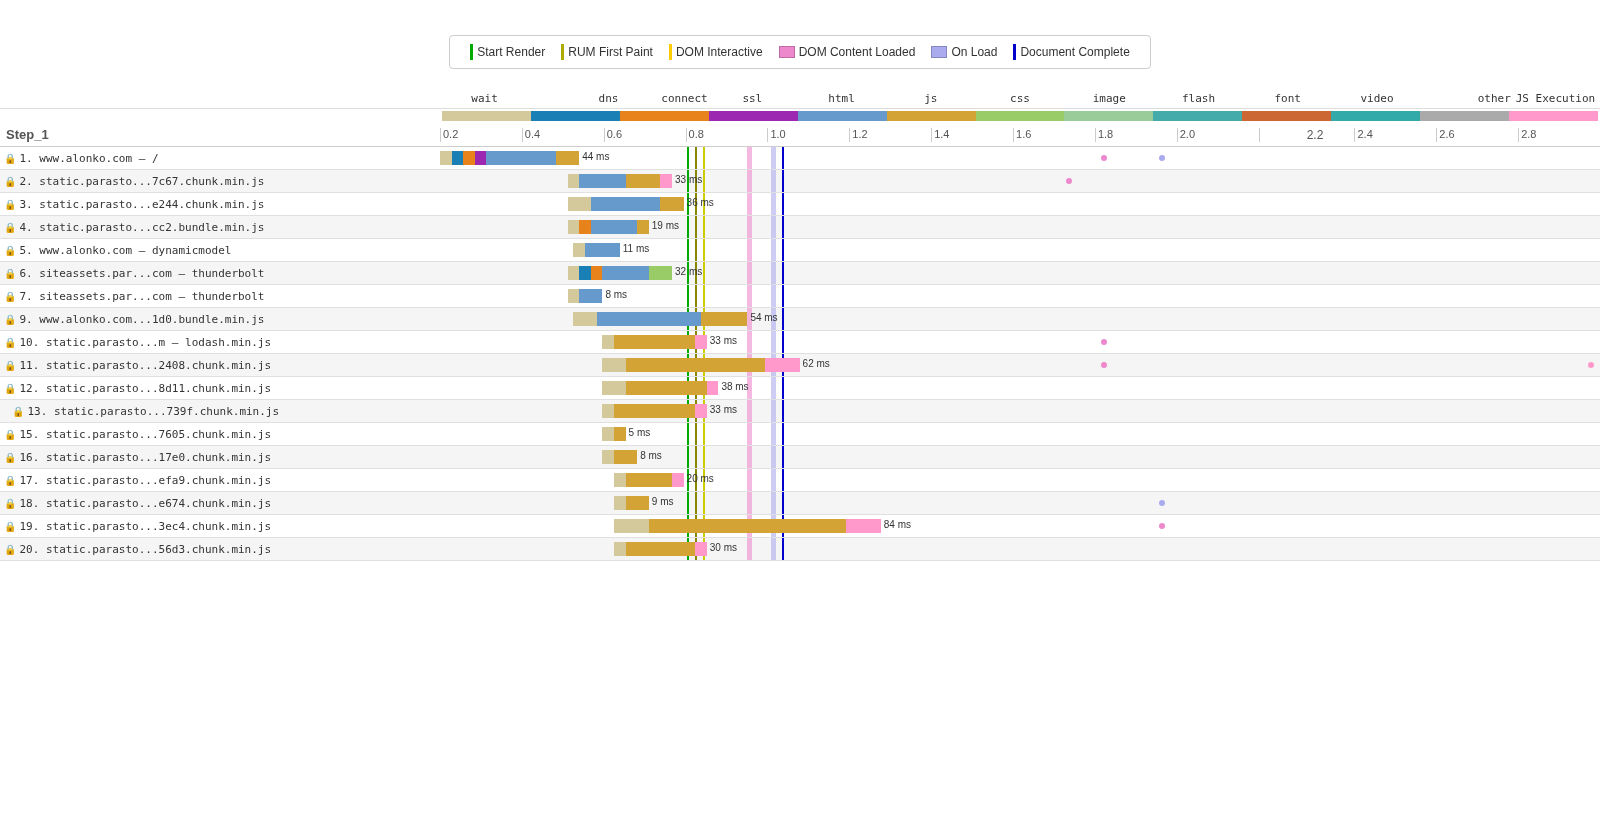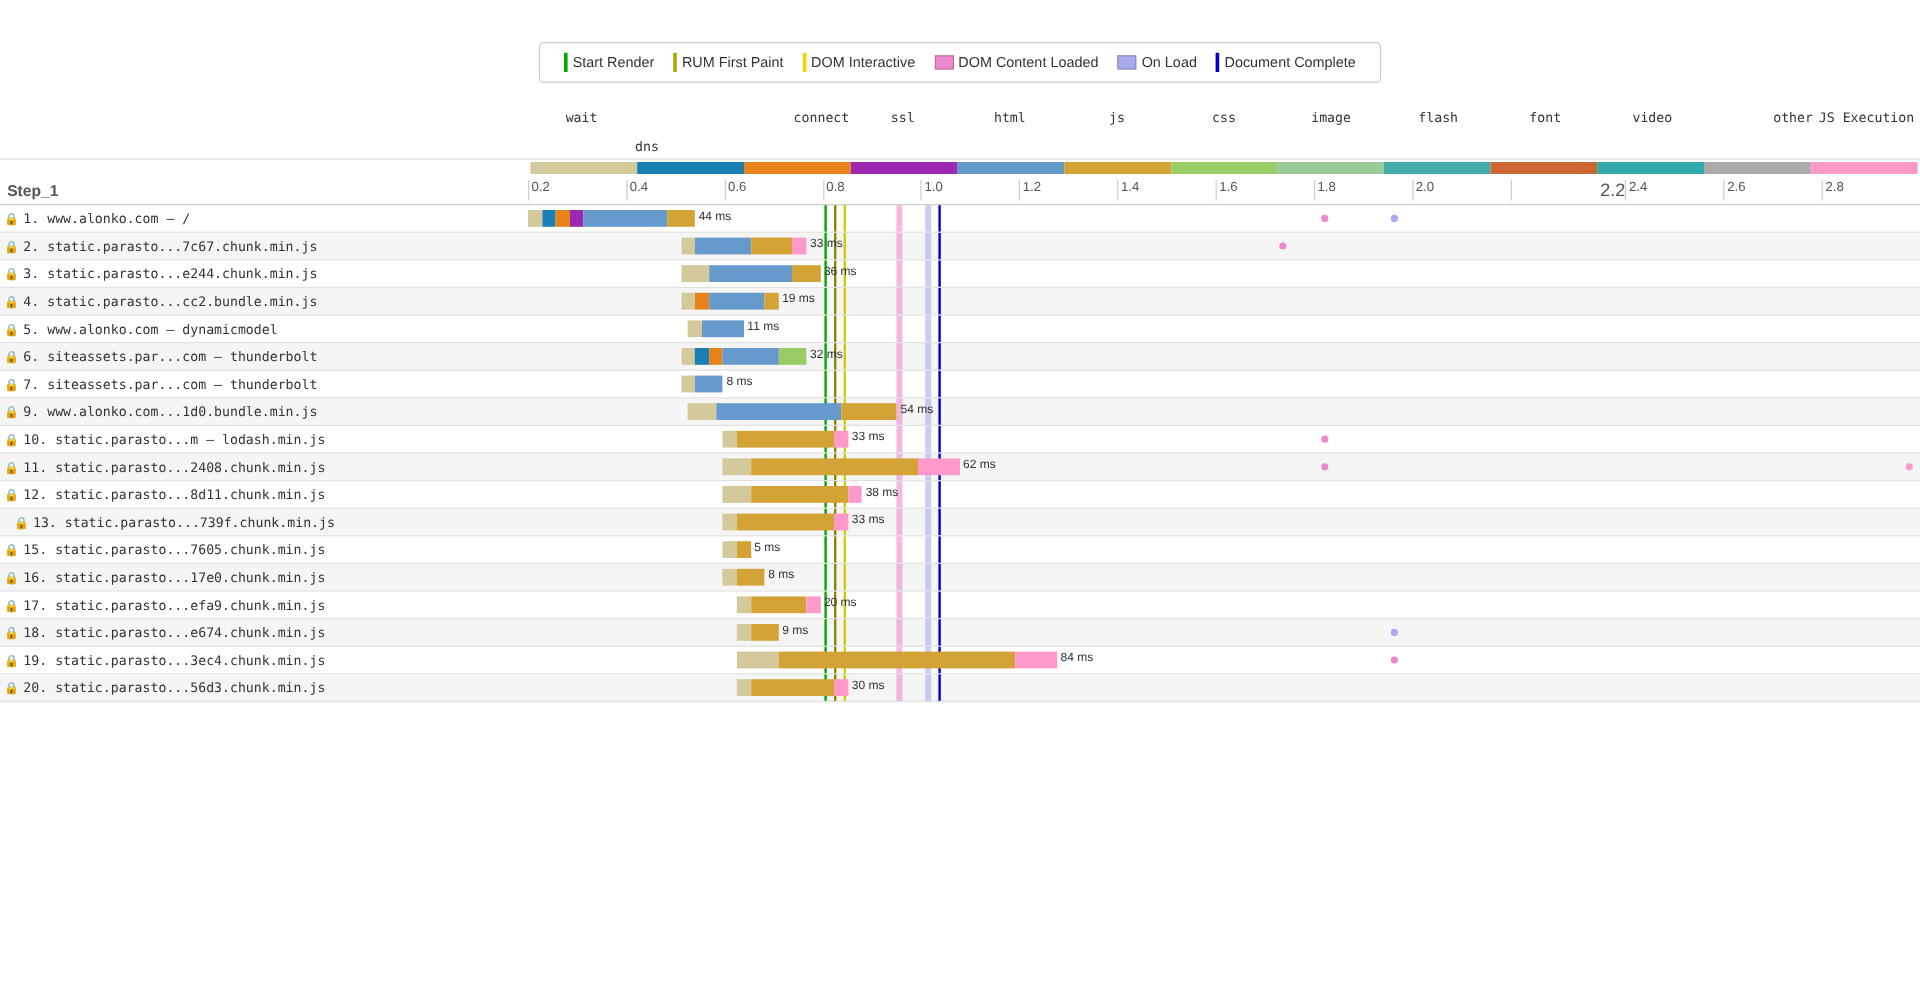--- a/index.html
+++ b/index.html
@@ -122,21 +122,21 @@
     <colgroup>
       <col style="width:440px">
       <col style="width:1160px">
     </colgroup>
     <tbody id="waterfall-body">
     <tr class="type-header-row">
           <td></td>
           <td style="padding: 3px 0px;">
             <div style="display: flex; width: 100%;">
               <span style="flex: 1 1 0%; text-align: center; font-size: 11px; font-family: monospace;">wait</span>
-              <span style="flex: 1 1 0%; text-align: left; font-size: 11px; font-family: monospace; margin-top: 24px;">dns</span>
+              <span style="flex: 1 1 0%; text-align: right; font-size: 11px; font-family: monospace;">dns</span>
               <span style="flex: 1 1 0%; text-align: right; font-size: 11px; font-family: monospace;">connect</span>
               <span style="flex: 1 1 0%; text-align: center; font-size: 11px; font-family: monospace;">ssl</span>
               <span style="flex: 1 1 0%; text-align: center; font-size: 11px; font-family: monospace;">html</span>
               <span style="flex: 1 1 0%; text-align: center; font-size: 11px; font-family: monospace;">js</span>
               <span style="flex: 1 1 0%; text-align: center; font-size: 11px; font-family: monospace;">css</span>
               <span style="flex: 1 1 0%; text-align: center; font-size: 11px; font-family: monospace;">image</span>
               <span style="flex: 1 1 0%; text-align: center; font-size: 11px; font-family: monospace;">flash</span>
               <span style="flex: 1 1 0%; text-align: center; font-size: 11px; font-family: monospace;">font</span>
               <span style="flex: 1 1 0%; text-align: center; font-size: 11px; font-family: monospace;">video</span>
               <span style="flex: 1 1 0%; text-align: right; font-size: 11px; font-family: monospace;">other</span>
@@ -171,21 +171,21 @@
               <div style="flex: 1 1 0%; text-align: left; font-size: 11px; color: rgb(85, 85, 85); border-left: 1px solid rgb(204, 204, 204); padding-left: 2px;">0.2</div>
               <div style="flex: 1 1 0%; text-align: left; font-size: 11px; color: rgb(85, 85, 85); border-left: 1px solid rgb(204, 204, 204); padding-left: 2px;">0.4</div>
               <div style="flex: 1 1 0%; text-align: left; font-size: 11px; color: rgb(85, 85, 85); border-left: 1px solid rgb(204, 204, 204); padding-left: 2px;">0.6</div>
               <div style="flex: 1 1 0%; text-align: left; font-size: 11px; color: rgb(85, 85, 85); border-left: 1px solid rgb(204, 204, 204); padding-left: 2px;">0.8</div>
               <div style="flex: 1 1 0%; text-align: left; font-size: 11px; color: rgb(85, 85, 85); border-left: 1px solid rgb(204, 204, 204); padding-left: 2px;">1.0</div>
               <div style="flex: 1 1 0%; text-align: left; font-size: 11px; color: rgb(85, 85, 85); border-left: 1px solid rgb(204, 204, 204); padding-left: 2px;">1.2</div>
               <div style="flex: 1 1 0%; text-align: left; font-size: 11px; color: rgb(85, 85, 85); border-left: 1px solid rgb(204, 204, 204); padding-left: 2px;">1.4</div>
               <div style="flex: 1 1 0%; text-align: left; font-size: 11px; color: rgb(85, 85, 85); border-left: 1px solid rgb(204, 204, 204); padding-left: 2px;">1.6</div>
               <div style="flex: 1 1 0%; text-align: left; font-size: 11px; color: rgb(85, 85, 85); border-left: 1px solid rgb(204, 204, 204); padding-left: 2px;">1.8</div>
               <div style="flex: 1 1 0%; text-align: left; font-size: 11px; color: rgb(85, 85, 85); border-left: 1px solid rgb(204, 204, 204); padding-left: 2px;">2.0</div>
-              <div style="flex: 1 1 0%; text-align: right; font-size: 15px; color: rgb(85, 85, 85); border-left: 1px solid rgb(204, 204, 204); padding-left: 16px;">2.2</div>
+              <div style="flex: 1 1 0%; text-align: center; font-size: 12px; color: rgb(85, 85, 85); border-left: 1px solid rgb(204, 204, 204); padding-left: 16px;">2.2</div>
               <div style="flex: 1 1 0%; text-align: left; font-size: 11px; color: rgb(85, 85, 85); border-left: 1px solid rgb(204, 204, 204); padding-left: 2px;">2.4</div>
               <div style="flex: 1 1 0%; text-align: left; font-size: 11px; color: rgb(85, 85, 85); border-left: 1px solid rgb(204, 204, 204); padding-left: 2px;">2.6</div>
               <div style="flex: 1 1 0%; text-align: left; font-size: 11px; color: rgb(85, 85, 85); border-left: 1px solid rgb(204, 204, 204); padding-left: 2px;">2.8</div>
             </div>
           </td>
         </tr>
         <tr class="request-row">
           <td style="padding: 2px 4px; font-family: monospace; font-size: 11px; white-space: nowrap; overflow: hidden; max-width: 440px;"><span style="font-size: 10px; margin-right: 3px;">🔒</span><span>1. www.alonko.com – /</span></td>
           <td style="position: relative; padding: 0px; height: 22px;">
             <div style="position: relative; width: 100%; height: 22px;">

